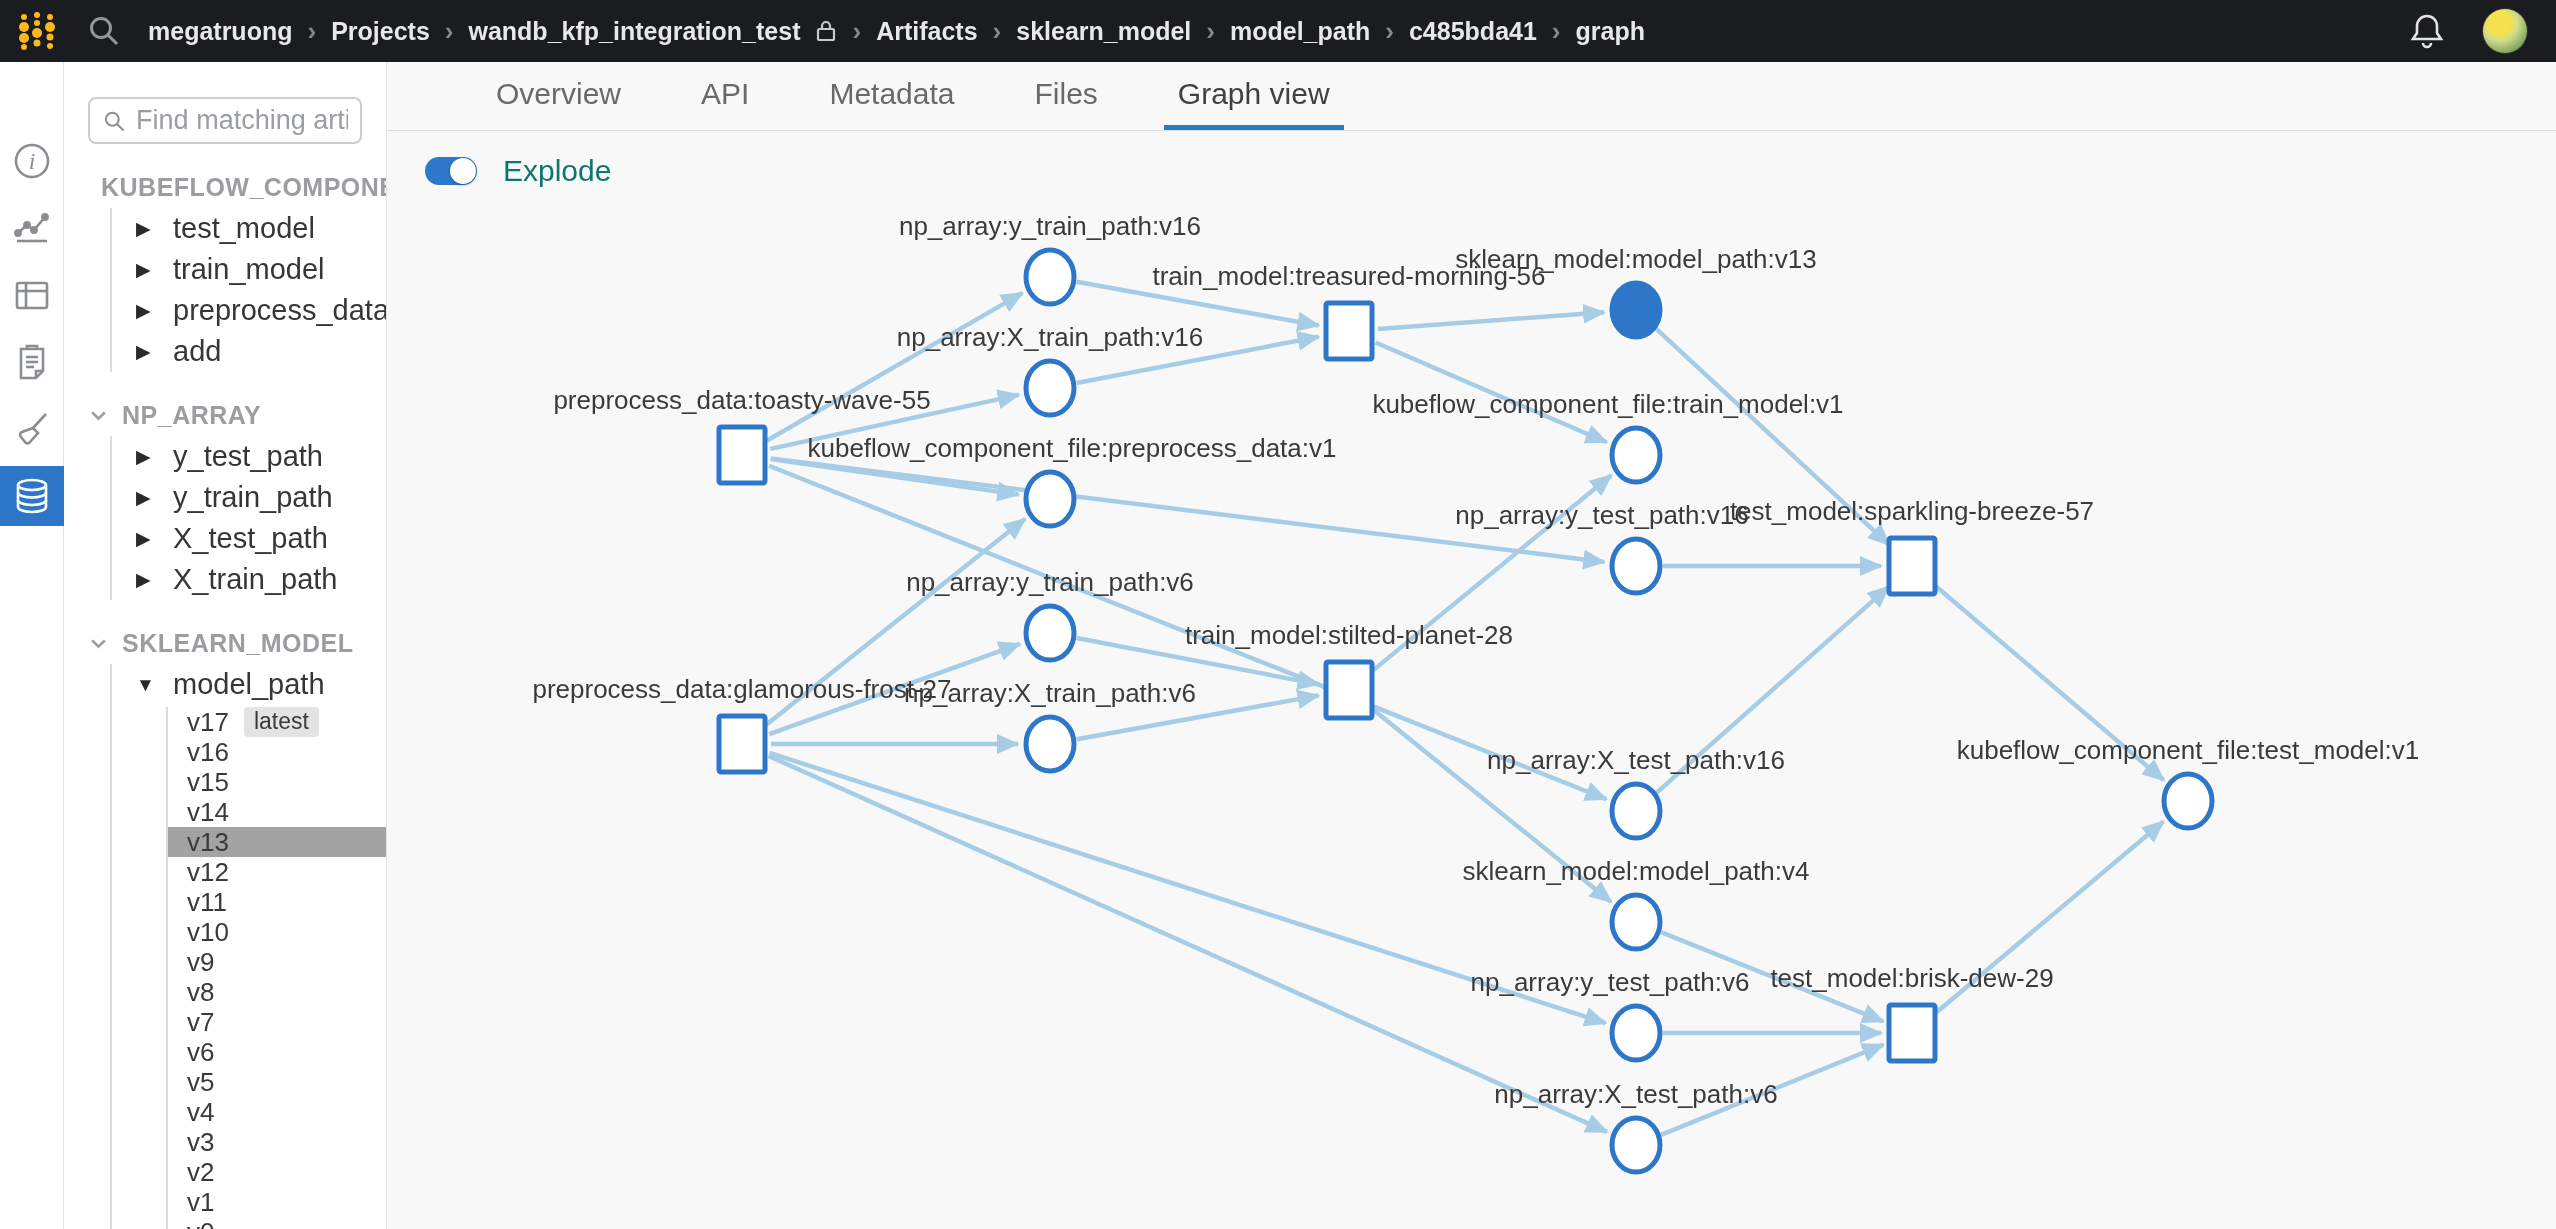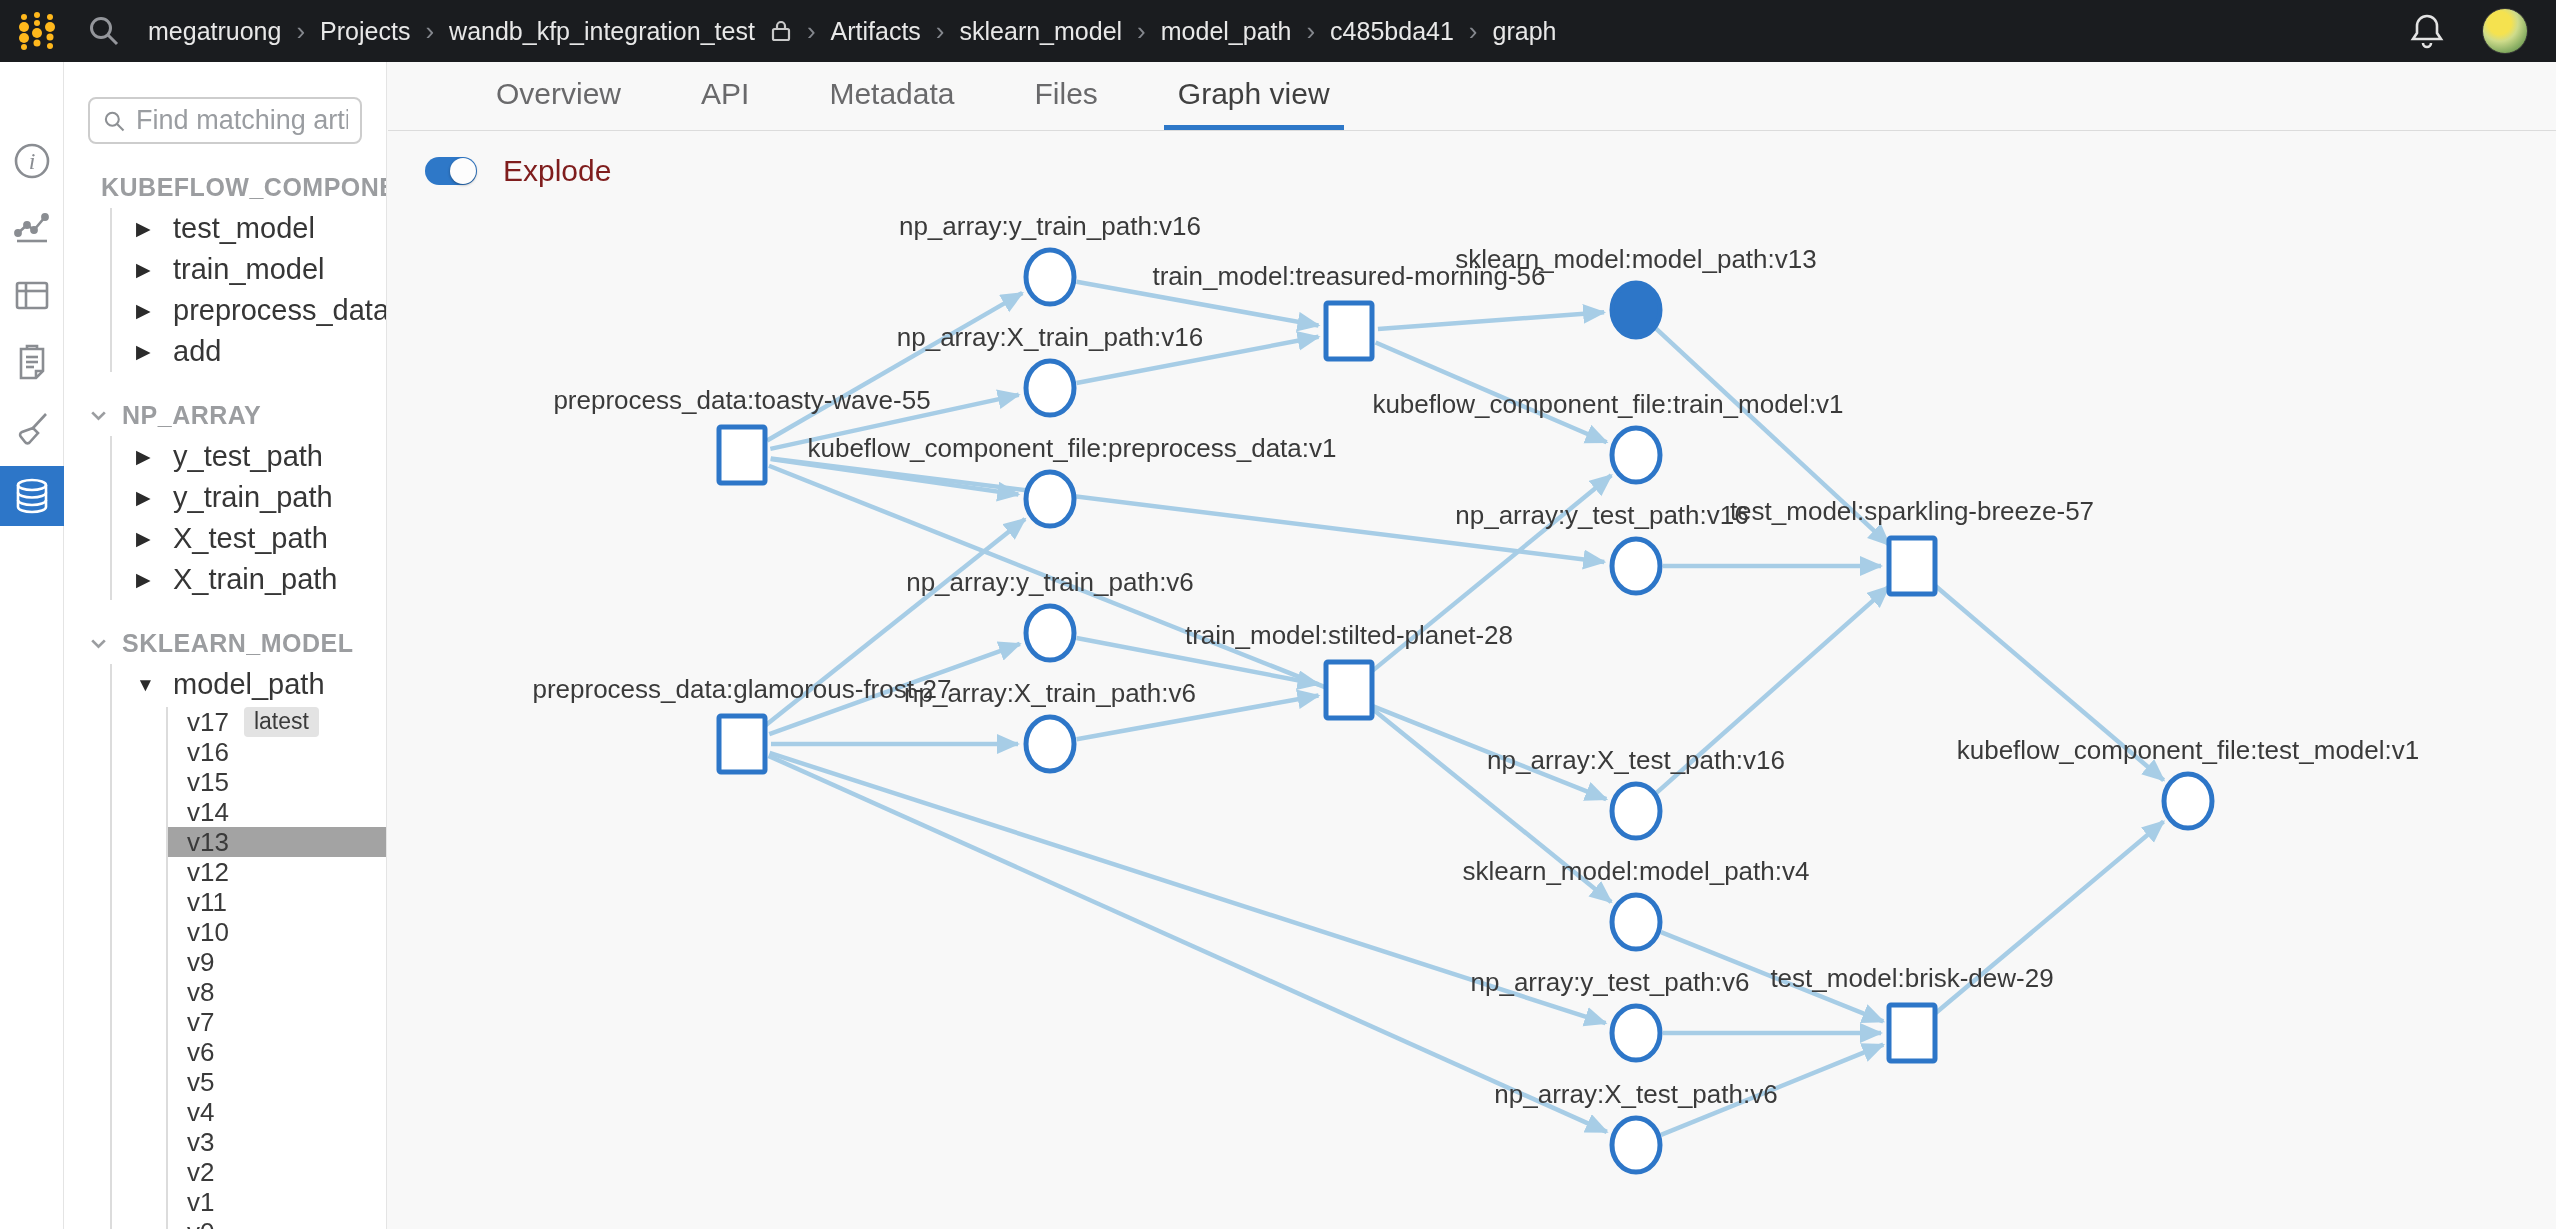--- a/index.html
+++ b/index.html
@@ -6,21 +6,21 @@
   html,body { width:2556px; height:1229px; overflow:hidden; background:#f8f8f8;
     font-family:"Liberation Sans", sans-serif; }
   #app { position:relative; width:2556px; height:1229px; }
 
   
   .navbar { position:absolute; left:0; top:0; width:2556px; height:62px;
     background:#1a1c1f; display:flex; align-items:center; }
   .logo { width:46px; height:46px; margin-left:14px; flex:0 0 auto; }
   .nav-search { margin-left:26px; flex:0 0 auto; display:flex; align-items:center; }
   .crumbs { display:flex; align-items:center; margin-left:26px; gap:15px;
-    font-size:25px; color:#e8e8e8; }
+    font-size:25px; color:#e8e8e8;font-weight:bold; }
   .crumbs .sep { color:#84878d; font-size:26px; }
   .crumbs .crumb { cursor:pointer; }
   .nav-right { margin-left:auto; display:flex; align-items:center; gap:34px; margin-right:28px; }
   .avatar { width:46px; height:46px; border-radius:50%;
     background:radial-gradient(circle at 38% 32%, #f5e24f 0 28%, #cfdc8b 45%, #86ac62 72%, #4e7a3a 100%);
     border:1px solid #333; }
 
   
   .rail { position:absolute; left:0; top:62px; width:64px; height:1167px;
     background:#fff; border-right:1px solid #e4e4e4; }
@@ -54,21 +54,21 @@
 
   
   .main { position:absolute; left:388px; top:62px; width:2168px; height:1167px; background:#f8f8f8; }
   .tabs { height:69px; display:flex; align-items:stretch; border-bottom:1px solid #dcdcdc;
     padding-left:68px; }
   .tab { display:flex; align-items:center; margin:0 26px; font-size:30px; color:#69696b;
     cursor:pointer; border-bottom:5px solid transparent; padding:9px 14px; }
   .tab.active { color:#404040; border-bottom-color:#2e78c8; }
   .toolbar-left { position:absolute; left:37px; top:92px; display:flex; align-items:center; gap:26px; }
   .toolbar-right { position:absolute; right:33px; top:95px; display:flex; align-items:center; gap:25px; }
-  .tog-label { font-size:30px; color:#7f1d1d; }
+  .tog-label { font-size:30px; color:#0f766e; }
   .toggle { width:52px; height:28px; border-radius:14px; position:relative; cursor:pointer; flex:0 0 auto; }
   .toggle.on { background:#2e78c8; }
   .toggle.off { background:#e6e6e8; border:1px solid #dadada; }
   .knob { position:absolute; top:1px; width:26px; height:26px; border-radius:50%;
     background:#fdfdfd; box-shadow:0 1px 3px rgba(0,0,0,.35); }
   .toggle.on .knob { right:1px; }
   .toggle.off .knob { left:0px; top:0px; }
 
   #graph { position:absolute; left:0; top:70px; }
   #graph text { font-size:26px; fill:#3a3a3a; }

